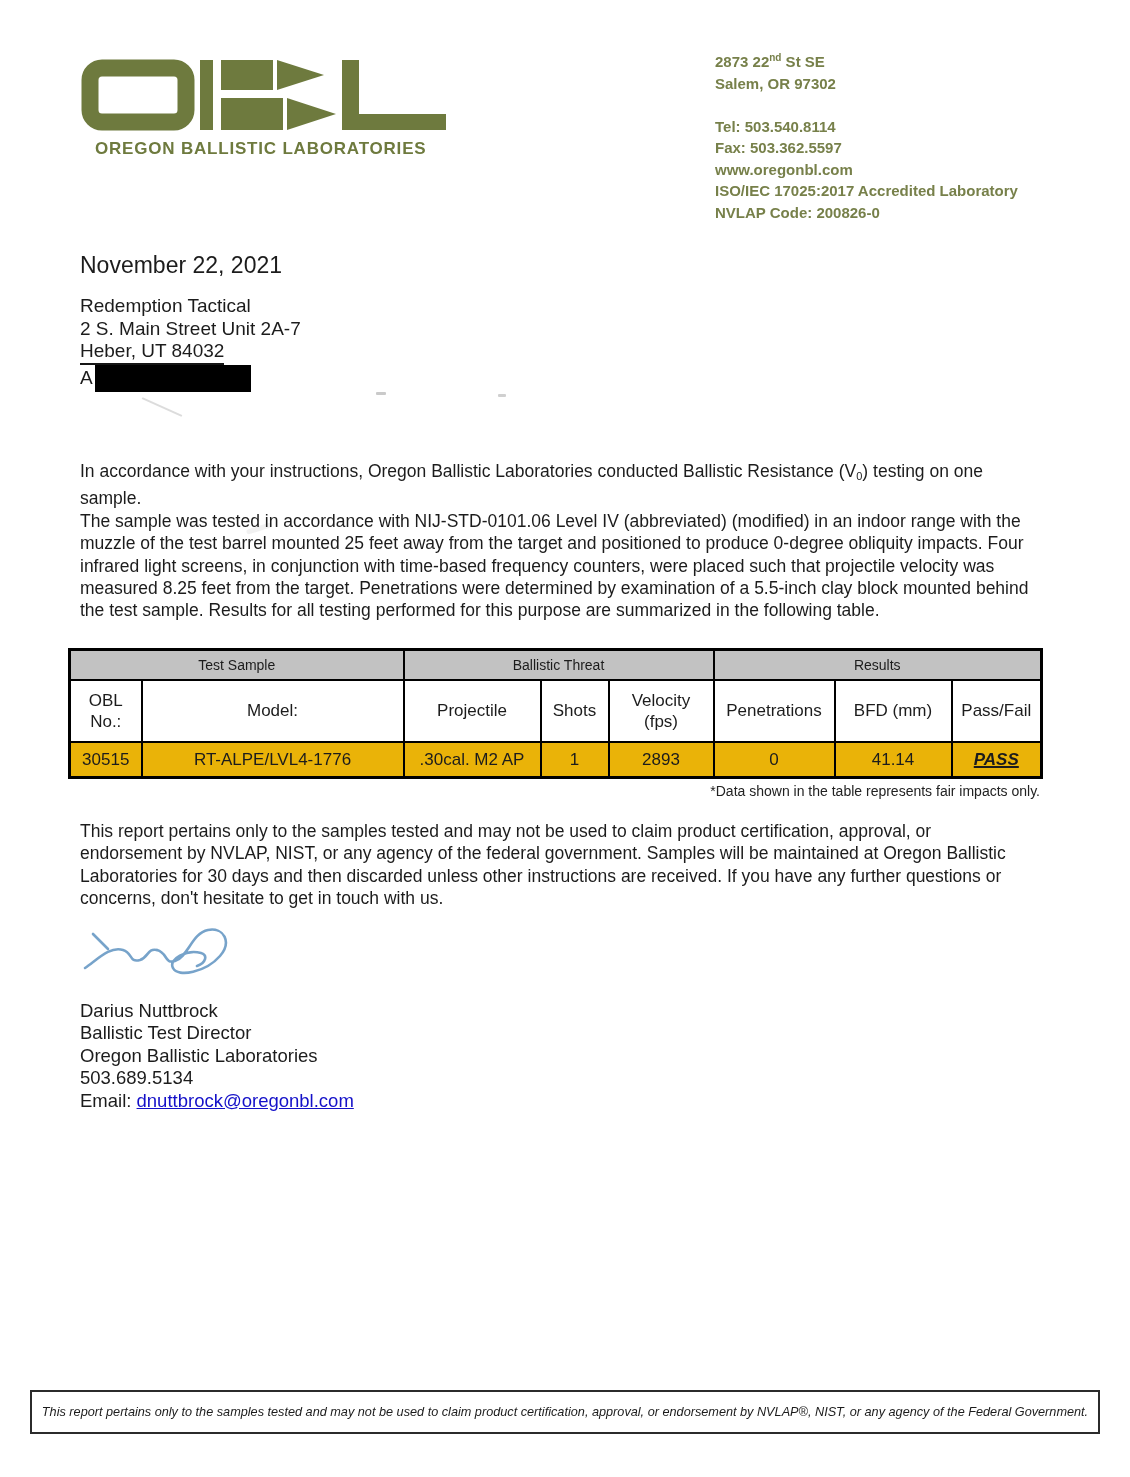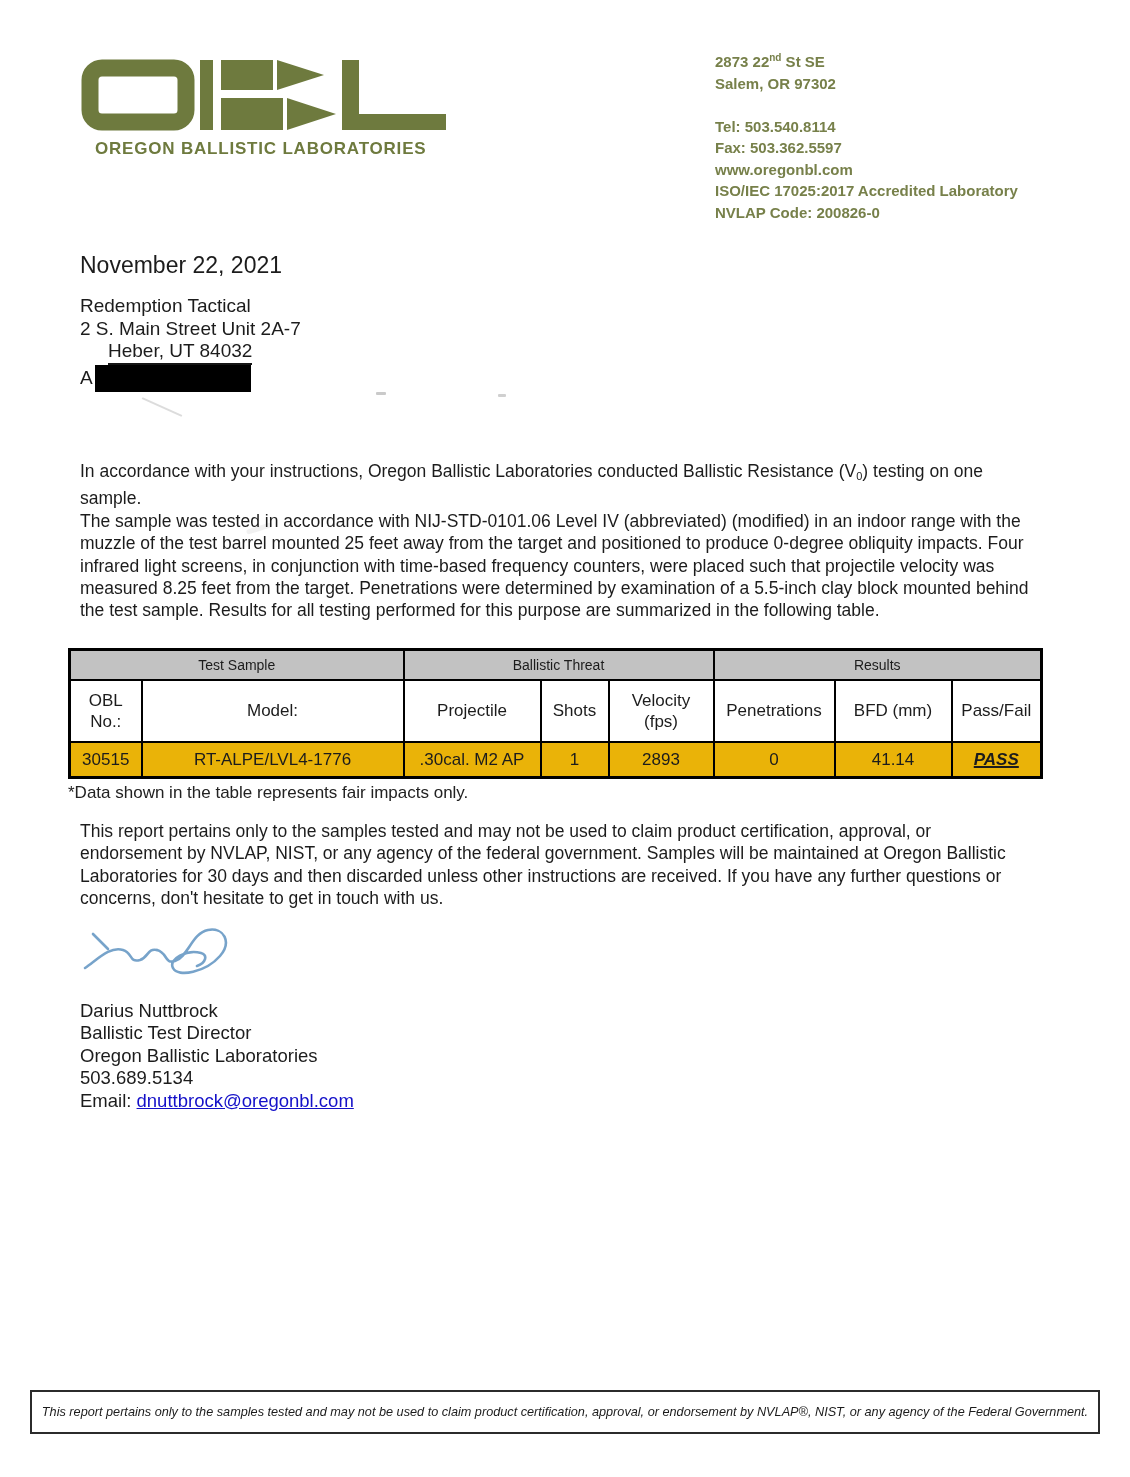--- a/index.html
+++ b/index.html
@@ -18,40 +18,40 @@
   .lab-info{
     position:absolute;left:715px;top:47px;
     font-size:15px;font-weight:bold;color:#77804a;line-height:21.5px;
     white-space:nowrap;
   }
   .lab-info .gap{margin-top:21.5px;}
   .lab-info sup{font-size:10px;vertical-align:super;}
   
   .date{position:absolute;left:80px;top:252px;font-size:23px;}
   .recipient{position:absolute;left:80px;top:295px;font-size:19px;line-height:22.5px;}
-  .addr-underlined{display:inline-block;border-bottom:2px solid #151515;padding-bottom:0px;margin-left:28px;}
+  .addr-underlined{display:inline-block;border-bottom:2px solid #151515;padding-bottom:0px;}
   .redacted-line{display:flex;align-items:center;height:28px;}
   .redaction-bar{display:inline-block;width:156px;height:27px;background:#000;margin-left:2px;}
   .body-copy{position:absolute;left:80px;top:460px;width:950px;font-size:17.5px;line-height:22.4px;}
   .body-copy p{margin:0;}
   .closing{position:absolute;left:80px;top:820px;width:950px;font-size:17.5px;line-height:22.4px;}
   sub.v0{font-size:11px;vertical-align:-3px;}
   
   .table-wrap{position:absolute;left:68px;top:648px;width:972px;}
   table.results{border-collapse:collapse;table-layout:fixed;width:972px;border:3px solid #000;}
   table.results td,table.results th{
     border:2px solid #000;font-weight:400;text-align:center;vertical-align:middle;
     font-size:17px;padding:0;overflow:hidden;
   }
   tr.group-row th{background:#c2c2c2;font-size:14px;height:28px;}
   tr.header-row td{background:#ffffff;height:60px;white-space:pre-line;line-height:1.25;}
   tr.data-row td{background:#eab308;height:33px;}
   td.cell-model{text-align:left;padding-left:10px;}
   .pass{font-weight:bold;font-style:italic;text-decoration:underline;text-decoration-thickness:2px;margin-top:13px;}
-  .footnote{width:972px;text-align:left;font-size:17px;margin-top:4px;color:#222;}
+  .footnote{width:972px;text-align:right;font-size:14px;margin-top:4px;color:#222;}
   
   .signature-svg{position:absolute;left:80px;top:922px;}
   .sig-block{position:absolute;left:80px;top:1000px;font-size:18.5px;line-height:22.4px;}
   .email-link{color:#1410c8;text-decoration:underline;cursor:pointer;}
   
   .footer-box{
     position:absolute;left:30px;top:1390px;width:1066px;height:40px;
     border:2px solid #2b2b2b;display:flex;align-items:center;justify-content:center;
   }
   .footer-box span{font-size:12.7px;font-style:italic;color:#1c1c1c;}

